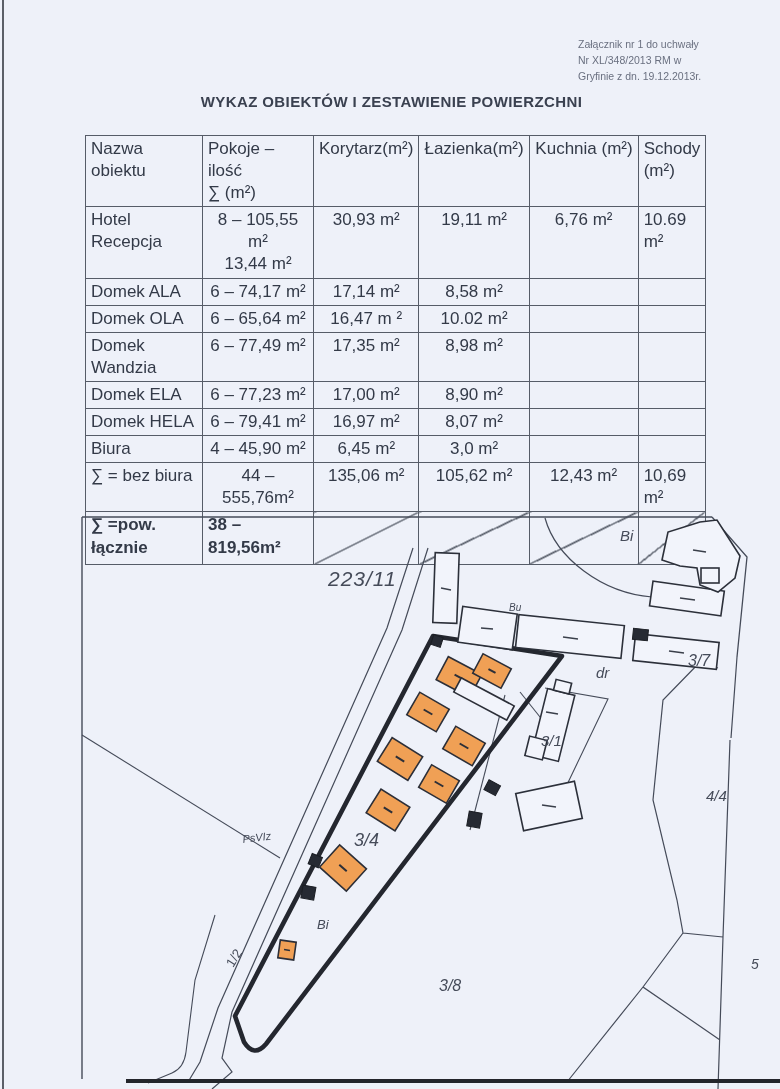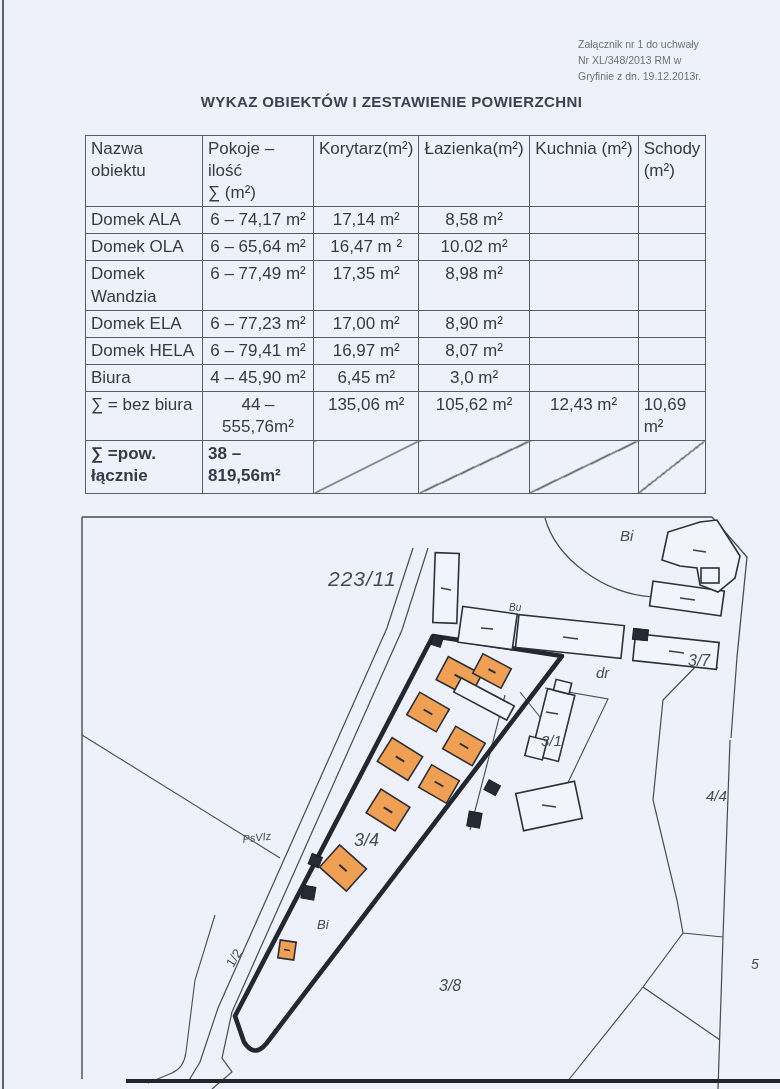--- a/index.html
+++ b/index.html
@@ -74,20 +74,34 @@
       <th style="text-align:center">
             <div>Łazienka(m²)</div>
           </th>
       <th style="text-align:right">
             <div>Kuchnia (m²)</div>
           </th>
       <th>
             <div>Schody</div>
             <div>(m²)</div>
           </th>
+    </tr>
+    <tr style="height:41px">
+      <td class="name">
+            <div>Hotel</div>
+            <div>Recepcja</div>
+          </td>
+      <td>
+            <div>8 – 105,55 m²</div>
+            <div>13,44 m²</div>
+          </td>
+      <td>30,93 m²</td>
+      <td>19,11 m²</td>
+      <td>6,76 m²</td>
+      <td style="text-align:left">10.69 m²</td>
     </tr>
     <tr style="height:21px">
       <td class="name">Domek ALA</td>
       <td>6 – 74,17 m²</td>
       <td>17,14 m²</td>
       <td>8,58 m²</td>
       <td></td>
       <td></td>
     </tr>
     <tr style="height:22px">

